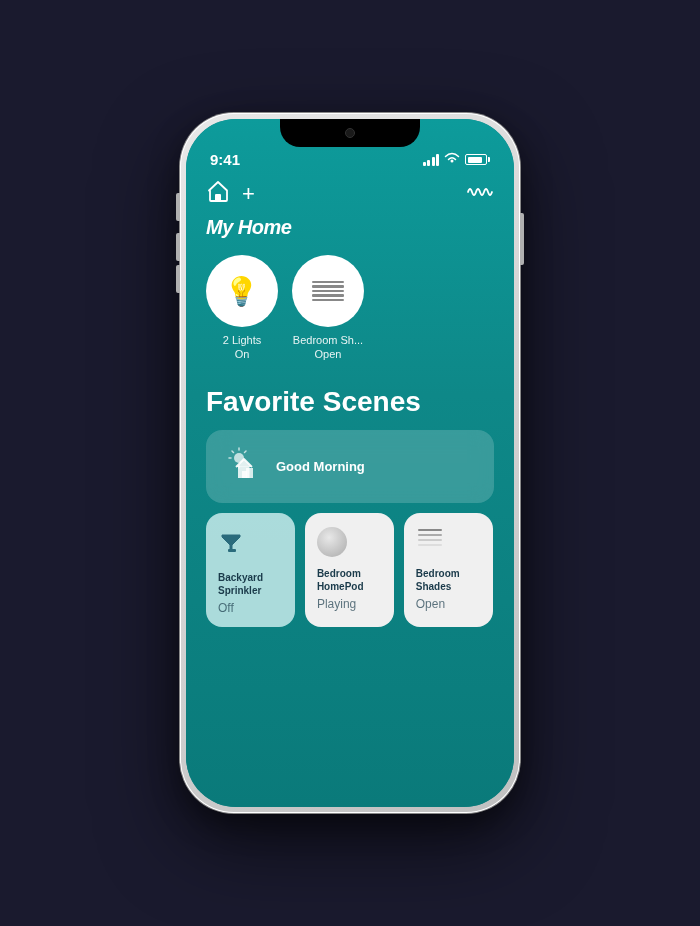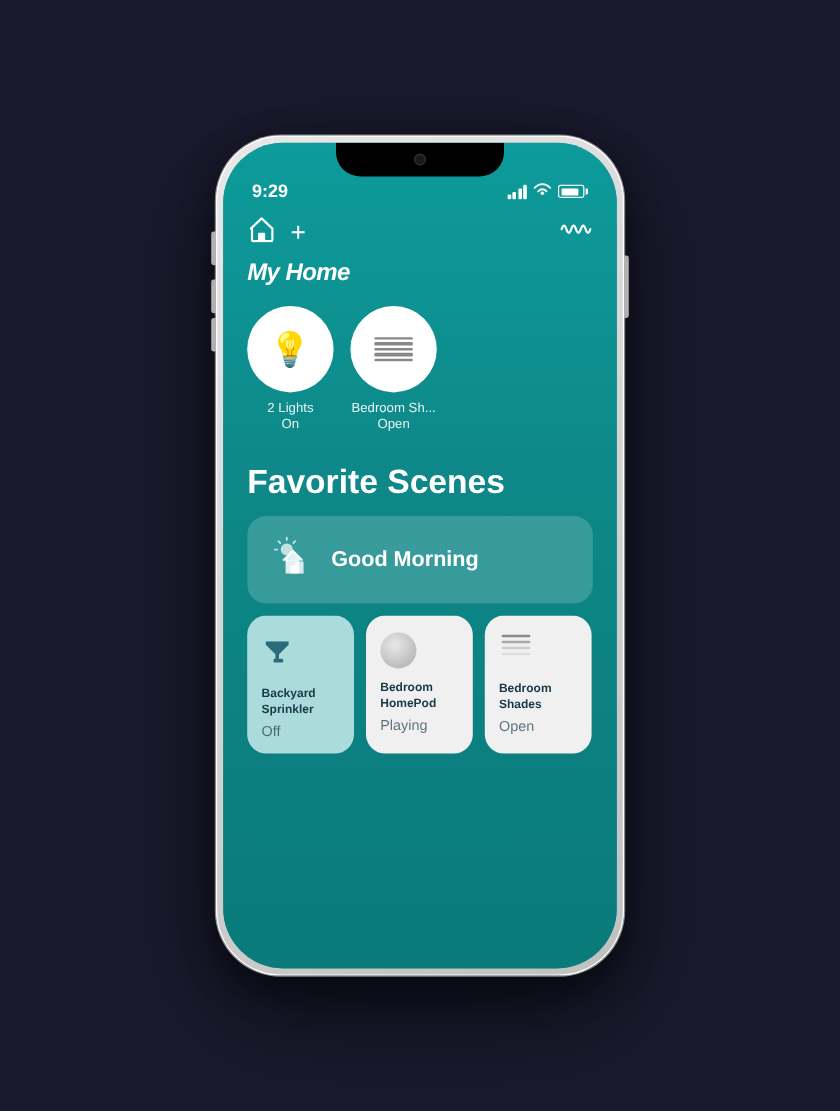--- a/index.html
+++ b/index.html
@@ -289,21 +289,21 @@
       cursor: pointer;
       backdrop-filter: blur(10px);
     }
 
     .scene-icon {
       font-size: 28px;
     }
 
     .scene-label {
       color: white;
-      font-size: 18px;
+      font-size: 13px;
       font-weight: 700;
     }
 
     
     .accessories-row {
       display: flex;
       gap: 10px;
       padding: 0 20px 20px;
       overflow-x: auto;
     }
@@ -358,21 +358,21 @@
 
 <div class="phone-outer">
   <div class="phone-inner">
     <div class="screen">
 
       <div class="notch">
         <div class="notch-camera"></div>
       </div>
 
       <div class="status-bar">
-        <span class="status-time">9:29</span>
+        <span class="status-time">9:41</span>
         <div class="status-icons">
           <div class="signal-bars">
             <span></span>
               <span></span>
               <span></span>
               <span></span>
           </div>
           <span class="wifi-icon">
             
             <svg width="16" height="12" viewBox="0 0 16 12" fill="white">

